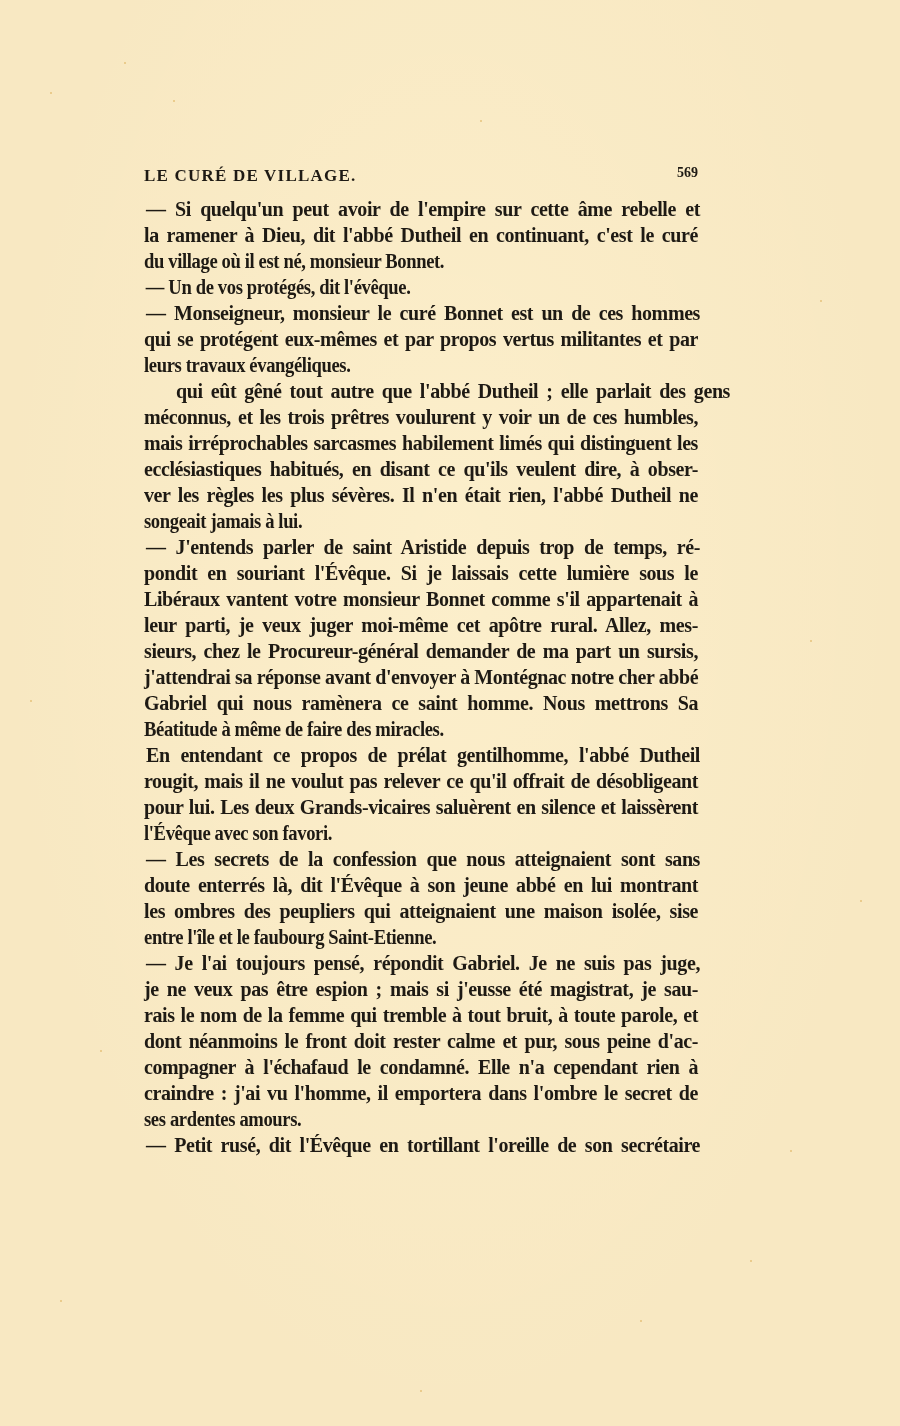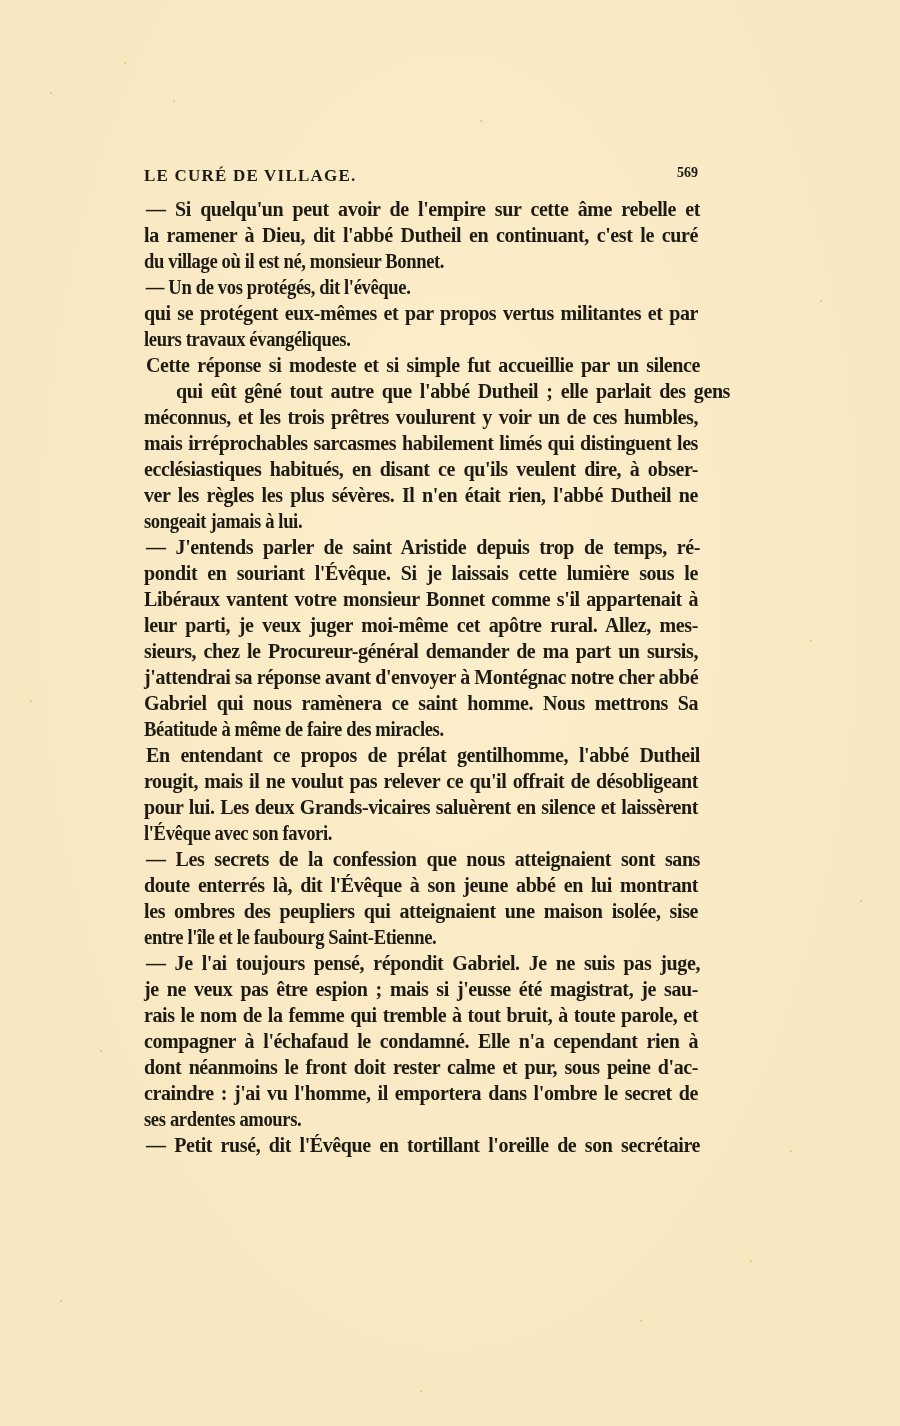--- a/index.html
+++ b/index.html
@@ -47,23 +47,23 @@
 <div class="page">
   <div class="header">
     <div class="running-title">LE CURÉ DE VILLAGE.</div>
     <div class="page-number">569</div>
   </div>
   <div class="body-text" id="body-text">
       <span class="line" style="padding-left: 2px; text-align-last: justify; display: block; width: 554px;">— Si quelqu'un peut avoir de l'empire sur cette âme rebelle et</span>
       <span class="line" style="text-align-last: justify; display: block; width: 554px;">la ramener à Dieu, dit l'abbé Dutheil en continuant, c'est le curé</span>
       <span class="line last" style="text-align-last: left; display: block; width: 595.699px; transform: scaleX(0.93);">du village où il est né, monsieur Bonnet.</span>
       <span class="line last" style="padding-left: 2px; text-align-last: left; display: block; width: 595.699px; transform: scaleX(0.93);">— Un de vos protégés, dit l'évêque.</span>
+      <span class="line" style="padding-left: 2px; text-align-last: justify; display: block; width: 554px;">— Monseigneur, monsieur le curé Bonnet est un de ces hommes</span>
       <span class="line" style="text-align-last: justify; display: block; width: 554px;">qui se protégent eux-mêmes et par propos vertus militantes et par</span>
       <span class="line last" style="text-align-last: left; display: block; width: 595.699px; transform: scaleX(0.93);">leurs travaux évangéliques.</span>
-      <span class="line" style="padding-left: 2px; text-align-last: justify; display: block; width: 554px;">Cette réponse si modeste et si simple fut accueillie par un silence</span>
       <span class="line" style="text-align-last: justify; display: block; width: 554px; margin-left: 32px;">qui eût gêné tout autre que l'abbé Dutheil ; elle parlait des gens</span>
       <span class="line" style="text-align-last: justify; display: block; width: 554px;">méconnus, et les trois prêtres voulurent y voir un de ces humbles,</span>
       <span class="line" style="text-align-last: justify; display: block; width: 554px;">mais irréprochables sarcasmes habilement limés qui distinguent les</span>
       <span class="line" style="text-align-last: justify; display: block; width: 554px;">ecclésiastiques habitués, en disant ce qu'ils veulent dire, à obser-</span>
       <span class="line" style="text-align-last: justify; display: block; width: 554px;">ver les règles les plus sévères. Il n'en était rien, l'abbé Dutheil ne</span>
       <span class="line last" style="text-align-last: left; display: block; width: 595.699px; transform: scaleX(0.93);">songeait jamais à lui.</span>
       <span class="line" style="padding-left: 2px; text-align-last: justify; display: block; width: 554px;">— J'entends parler de saint Aristide depuis trop de temps, ré-</span>
       <span class="line" style="text-align-last: justify; display: block; width: 554px;">pondit en souriant l'Évêque. Si je laissais cette lumière sous le</span>
       <span class="line" style="text-align-last: justify; display: block; width: 554px;">Libéraux vantent votre monsieur Bonnet comme s'il appartenait à</span>
       <span class="line" style="text-align-last: justify; display: block; width: 554px;">leur parti, je veux juger moi-même cet apôtre rural. Allez, mes-</span>
@@ -75,22 +75,22 @@
       <span class="line" style="text-align-last: justify; display: block; width: 554px;">rougit, mais il ne voulut pas relever ce qu'il offrait de désobligeant</span>
       <span class="line" style="text-align-last: justify; display: block; width: 554px;">pour lui. Les deux Grands-vicaires saluèrent en silence et laissèrent</span>
       <span class="line last" style="text-align-last: left; display: block; width: 595.699px; transform: scaleX(0.93);">l'Évêque avec son favori.</span>
       <span class="line" style="padding-left: 2px; text-align-last: justify; display: block; width: 554px;">— Les secrets de la confession que nous atteignaient sont sans</span>
       <span class="line" style="text-align-last: justify; display: block; width: 554px;">doute enterrés là, dit l'Évêque à son jeune abbé en lui montrant</span>
       <span class="line" style="text-align-last: justify; display: block; width: 554px;">les ombres des peupliers qui atteignaient une maison isolée, sise</span>
       <span class="line last" style="text-align-last: left; display: block; width: 595.699px; transform: scaleX(0.93);">entre l'île et le faubourg Saint-Etienne.</span>
       <span class="line" style="padding-left: 2px; text-align-last: justify; display: block; width: 554px;">— Je l'ai toujours pensé, répondit Gabriel. Je ne suis pas juge,</span>
       <span class="line" style="text-align-last: justify; display: block; width: 554px;">je ne veux pas être espion ; mais si j'eusse été magistrat, je sau-</span>
       <span class="line" style="text-align-last: justify; display: block; width: 554px;">rais le nom de la femme qui tremble à tout bruit, à toute parole, et</span>
+      <span class="line" style="text-align-last: justify; display: block; width: 554px;">dont néanmoins le front doit rester calme et pur, sous peine d'ac-</span>
       <span class="line" style="text-align-last: justify; display: block; width: 554px;">compagner à l'échafaud le condamné. Elle n'a cependant rien à</span>
-      <span class="line" style="text-align-last: justify; display: block; width: 554px;">dont néanmoins le front doit rester calme et pur, sous peine d'ac-</span>
       <span class="line" style="text-align-last: justify; display: block; width: 554px;">craindre : j'ai vu l'homme, il emportera dans l'ombre le secret de</span>
       <span class="line last" style="text-align-last: left; display: block; width: 595.699px; transform: scaleX(0.93);">ses ardentes amours.</span>
       <span class="line" style="padding-left: 2px; text-align-last: justify; display: block; width: 554px;">— Petit rusé, dit l'Évêque en tortillant l'oreille de son secrétaire</span>
     </div>
 <div class="speck" style="left: 173px; top: 100px;"></div>
     <div class="speck" style="left: 124px; top: 62px;"></div>
     <div class="speck" style="left: 50px; top: 92px;"></div>
     <div class="speck" style="left: 260px; top: 330px;"></div>
     <div class="speck" style="left: 820px; top: 300px;"></div>
     <div class="speck" style="left: 60px; top: 1300px;"></div>

